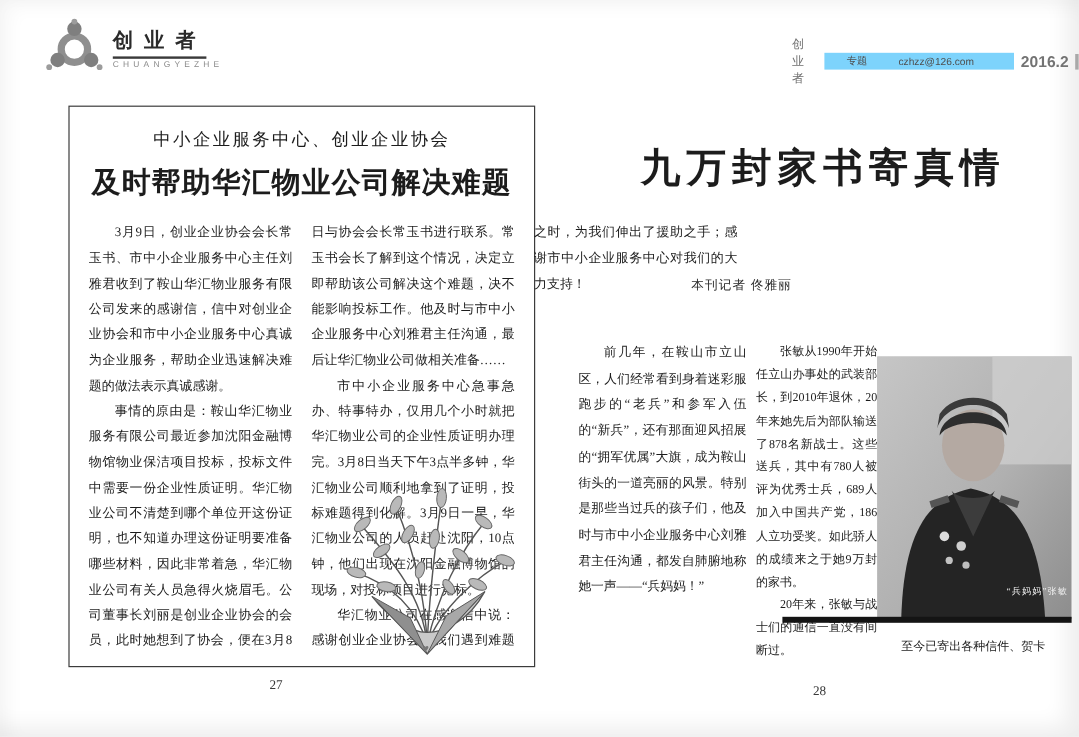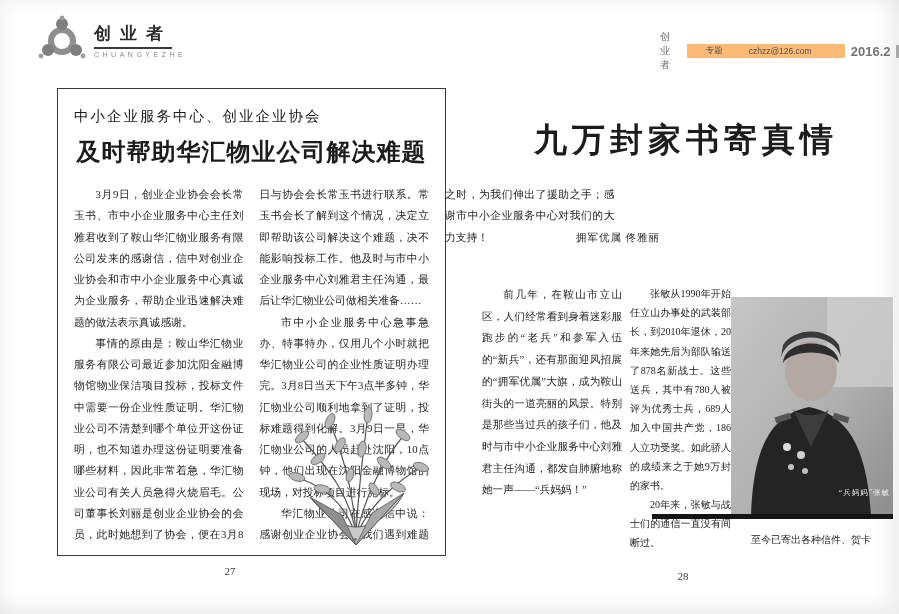--- a/index.html
+++ b/index.html
@@ -15,30 +15,30 @@
   }
   
   .logo-box{position:absolute;left:36px;top:13px;width:52px;height:52px;}
   .logo-text{position:absolute;left:94px;top:22px;}
   .logo-cn{font-size:17px;font-weight:bold;letter-spacing:9px;color:#2a2a2a;
     border-bottom:2px solid #3a3a3a;padding-bottom:2px;display:inline-block;}
   .logo-en{font-size:7px;letter-spacing:3.5px;color:#8a8a8a;margin-top:2px;
     font-family:"Liberation Sans","DejaVu Sans",sans-serif;}
   .head-right{position:absolute;left:660px;top:30px;display:flex;align-items:center;gap:6px;}
   .head-journal{font-size:10px;color:#6f6f6f;letter-spacing:1px;}
-  .head-bar{background:#fdba74;color:#4e4e4e;height:14px;display:flex;align-items:center;
+  .head-bar{background:#7dd3fc;color:#4e4e4e;height:14px;display:flex;align-items:center;
     gap:26px;padding:0 19px;font-size:8.5px;min-width:120px;
     font-family:"Liberation Sans","DejaVu Sans",sans-serif;}
   .head-issue{font-size:13px;font-weight:bold;color:#737373;
     font-family:"Liberation Sans","DejaVu Sans",sans-serif;}
   .head-tick{width:4px;height:13px;background:#a9a9a9;}
   
   .l-frame{position:absolute;left:57px;top:88px;width:389px;height:468px;
     border:1px solid #3c3c3c;box-sizing:border-box;padding:14px 16px 0 16px;}
-  .l-kicker{font-size:14.5px;letter-spacing:2px;margin-top:4px;}
+  .l-kicker{text-align:center;font-size:14.5px;letter-spacing:2px;margin-top:4px;}
   .l-title{text-align:center;font-size:24px;font-weight:bold;letter-spacing:1px;margin:10px 0 16px 0;}
   .l-cols{column-count:2;column-gap:16px;column-fill:auto;height:378px;
     font-size:10.8px;line-height:1.97;text-align:justify;}
   .l-cols p{margin:0;text-indent:2em;}
   .flowers{position:absolute;left:214px;top:308px;width:168px;height:152px;}
   .pageno{position:absolute;font-size:11px;color:#3a3a3a;width:40px;text-align:center;
     font-family:Liberation Serif, serif;}
   .pageno-27{left:210px;top:565px;}
   .pageno-28{left:663px;top:570px;}
   
@@ -135,21 +135,21 @@
         <path d="M38,100 L84,148 L132,96 C118,122 96,130 84,130 C70,130 52,118 38,100 Z" fill="#c9c9c9" stroke="#555" stroke-width="1"></path>
         <path d="M38,100 L84,148 L70,118 Z" fill="#8f8f8f" stroke="#555" stroke-width="0.8"></path>
         <path d="M132,96 L84,148 L100,116 Z" fill="#a8a8a8" stroke="#555" stroke-width="0.8"></path>
         <text x="80" y="146" font-size="9" fill="#777">♥</text>
       </svg>
     </div>
   </div>
   <div class="pageno pageno-27">27</div>
 
   <div class="r-title">九万封家书寄真情</div>
-  <div class="r-byline">拥军优属  佟雅丽</div>
+  <div class="r-byline">本刊记者  佟雅丽</div>
 
   <div class="r-col1">
     <p>前几年，在鞍山市立山区，人们经常看到身着迷彩服跑步的“老兵”和参军入伍的“新兵”，还有那面迎风招展的“拥军优属”大旗，成为鞍山街头的一道亮丽的风景。特别是那些当过兵的孩子们，他及时与市中小企业服务中心刘雅君主任沟通，都发自肺腑地称她一声——“兵妈妈！”</p>
   </div>
 
   <div class="r-col2">
     <p>张敏从1990年开始任立山办事处的武装部长，到2010年退休，20年来她先后为部队输送了878名新战士。这些送兵，其中有780人被评为优秀士兵，689人加入中国共产党，186人立功受奖。如此骄人的成绩来之于她9万封的家书。</p>
     <p>20年来，张敏与战士们的通信一直没有间断过。</p>
   </div>
 

